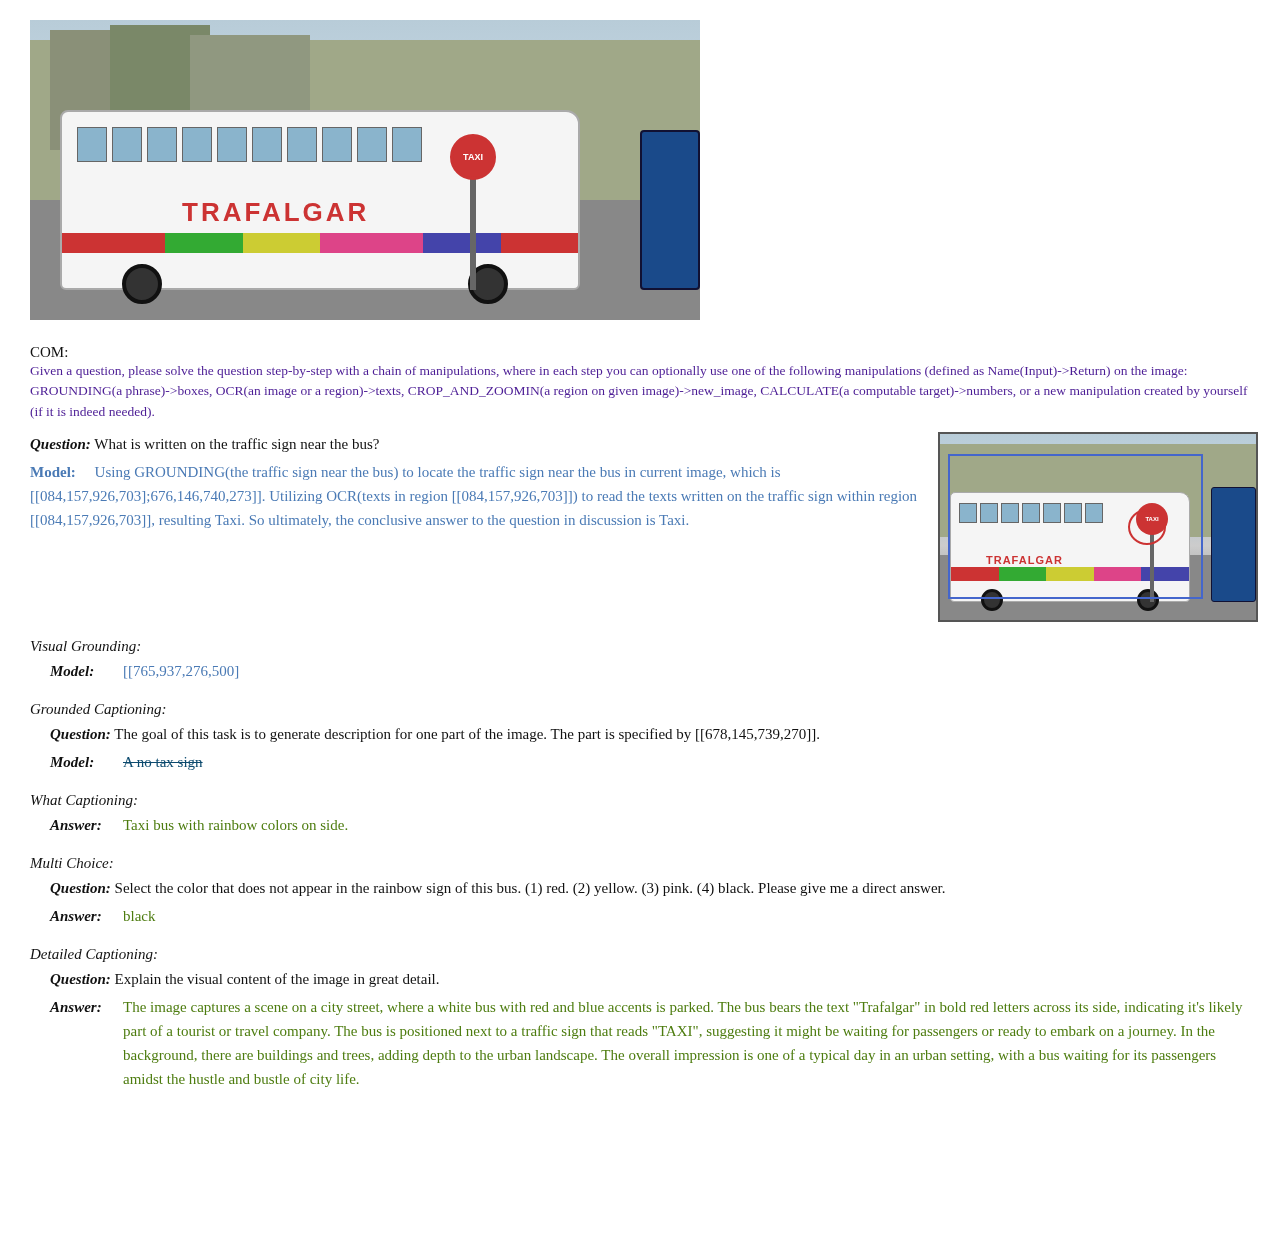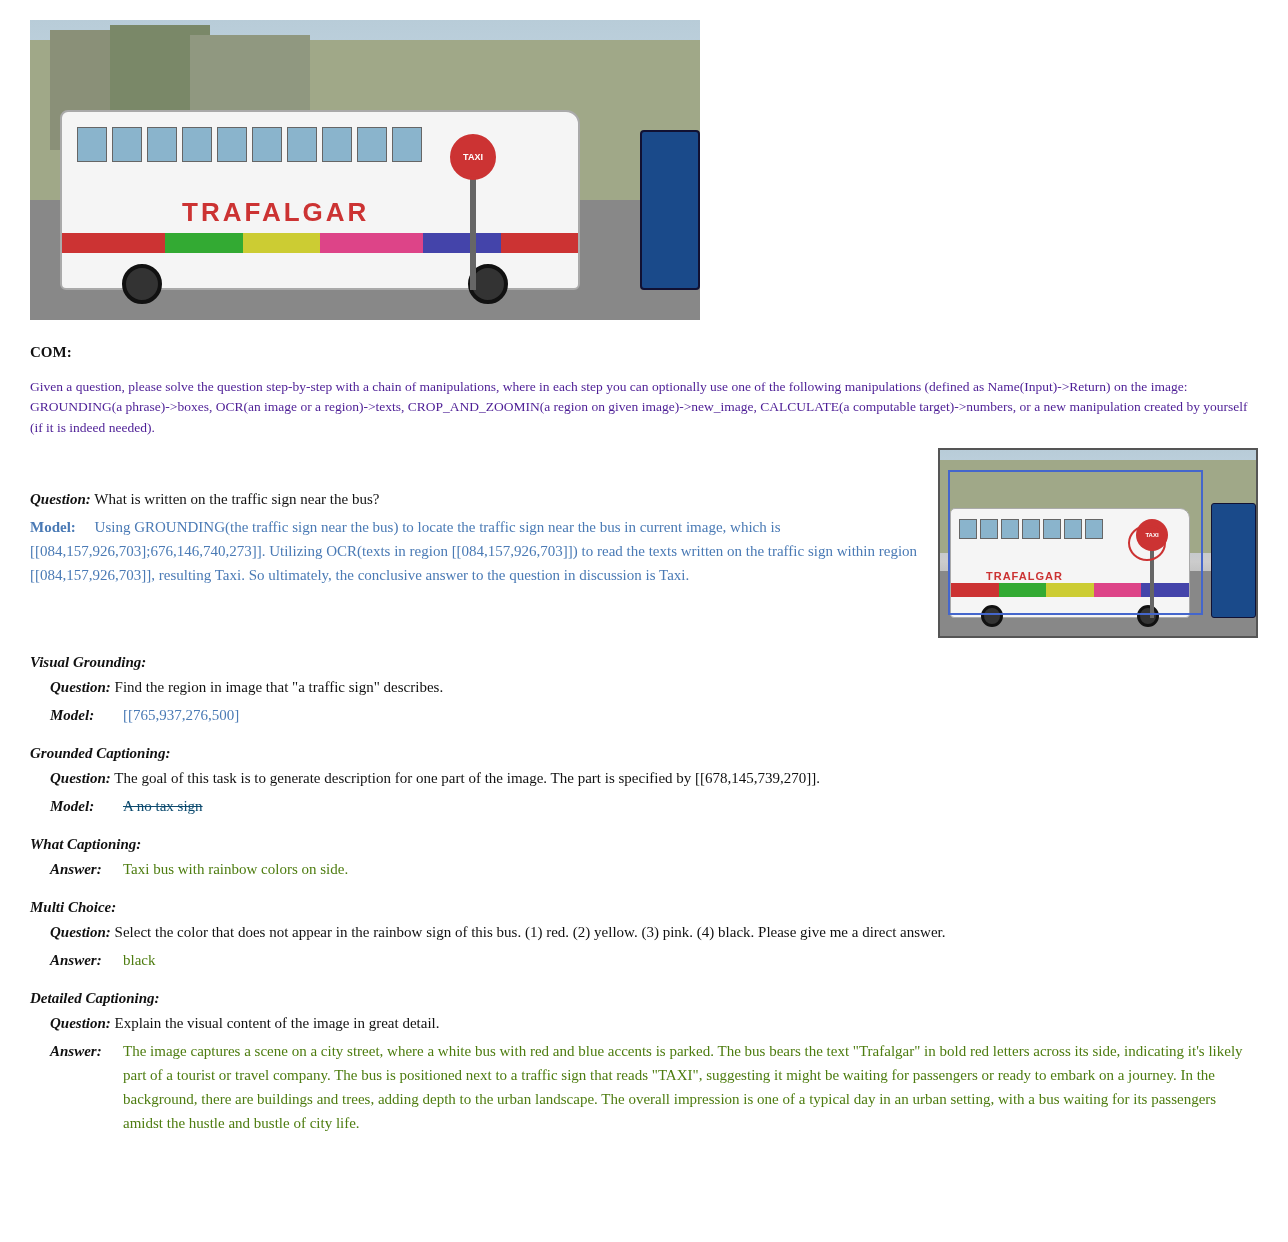--- a/index.html
+++ b/index.html
@@ -22,52 +22,51 @@
       height: 300px;
       background: linear-gradient(180deg, #7a9bb5 0%, #a8c0d0 30%, #d0d0d0 60%, #888 100%);
       position: relative;
     }
 
     .section {
       margin-bottom: 18px;
     }
 
     .section-title {
-      font-weight: bold;
+      font-weight: normal;
       font-style: italic;
       font-size: 15px;
       margin-bottom: 4px;
     }
 
     .com-section {
       margin-bottom: 16px;
     }
 
     .com-title {
-      font-weight: bold;
+      font-weight: normal;
       font-size: 15px;
-      margin-bottom: 16px;
+      margin-bottom: 0;
     }
 
     .com-description {
       color: #4c1d95;
       font-size: 13.5px;
       line-height: 1.5;
       margin-bottom: 10px;
     }
 
     .com-qa-row {
       display: flex;
       align-items: flex-start;
       gap: 20px;
     }
 
     .com-text-block {
       flex: 1;
-      margin-top: 39px;
     }
 
     .qa-line {
       margin-bottom: 4px;
       line-height: 1.6;
     }
 
     .label-italic {
       font-style: italic;
     }
@@ -249,24 +248,20 @@
       </div>
     </div>
   </div>
 </div>
 
 <div class="section">
   <div class="section-title">
     <span>Visual Grounding:</span>
   </div>
   <div class="section-qa">
-    <div class="qa-line">
-      <span class="label-italic label-bold">Question:</span>
-      <span>Find the region in image that "a traffic sign" describes.</span>
-    </div>
     <div class="answer-line">
       <span class="answer-label label-italic label-bold">Model:</span>
       <span class="blue-text">[[765,937,276,500]</span>
     </div>
   </div>
 </div>
 
 <div class="section">
   <div class="section-title">
     <span>Grounded Captioning:</span>

